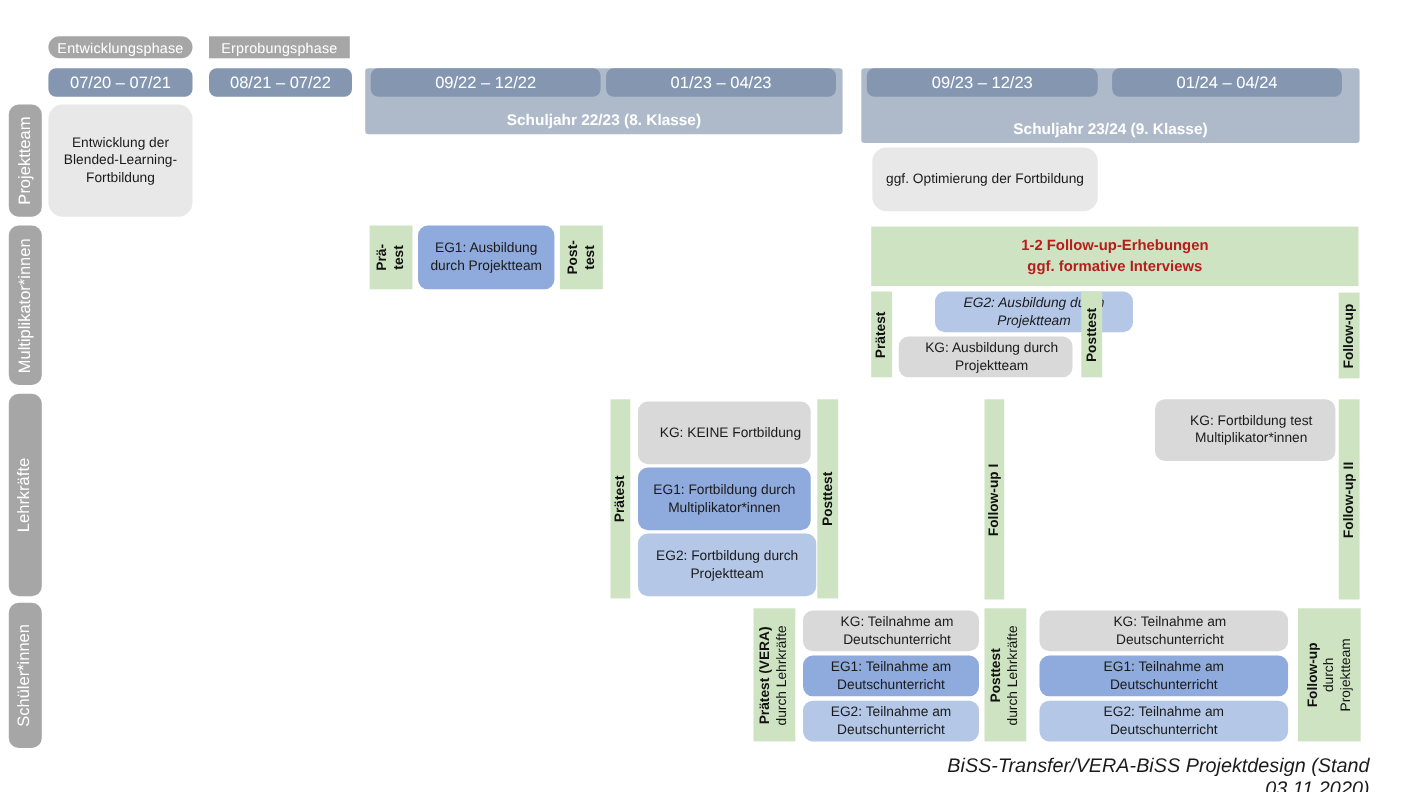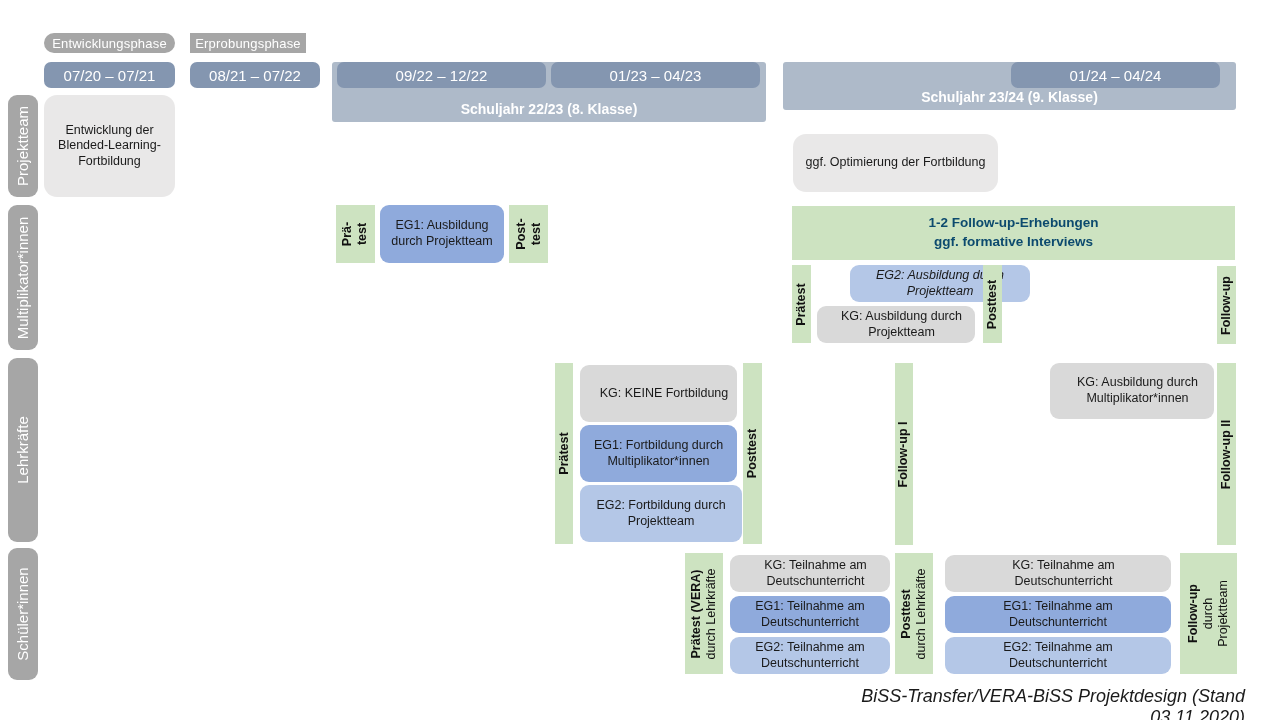--- a/index.html
+++ b/index.html
@@ -13,52 +13,53 @@
 
   .box { display:flex; align-items:center; justify-content:center; text-align:center;
          font-size:12.5px; color:#1a1a1a; padding:2px 8px; line-height:1.25; border-radius:9px; }
   .big { border-radius:13px; }
   .lightgray { background:#e9e8e8; }
   .kg  { background:#d9d9d9;padding-left:19px; }
   .eg1 { background:#8faadc; }
   .eg2 { background:#b4c7e7; }
 
   .greenband { background:#cde3c1; display:flex; flex-direction:column; align-items:center; justify-content:center;
-               font-weight:bold; font-size:13.5px; color:#0c4a6e; line-height:1.4; text-align:center; }
+               font-weight:bold; font-size:13.5px; color:#b91c1c; line-height:1.4; text-align:center; }
 
   .vbar { background:#cde3c1; display:flex; align-items:center; justify-content:center; overflow:visible; }
   .rot  { transform:rotate(-90deg); flex:none; white-space:nowrap; text-align:center;
           color:#111111; font-size:12.5px; line-height:1.2; }
   .rot > div { white-space:nowrap; }
   .b { font-weight:bold; }
 
   .rowbar { background:#a6a6a6; border-radius:9px; display:flex; align-items:center; justify-content:center; }
   .rowbar .rot { color:#ffffff; font-size:15px; font-weight:normal; }
 
   .caption { font-style:italic; font-size:18px; color:#1a1a1a; text-align:right; }
 </style>
 </head>
 <body>
 
 <div class="stage">
 
   <div class="abs phase" style="left:44px; top:33px; width:131px; height:20px;border-radius:10px;">Entwicklungsphase</div>
-  <div class="abs phase" style="left:190px; top:33px; width:116px; height:20px;">Erprobungsphase</div>
+  <div class="abs phase" style="left:190px; top:33px; width:128px; height:20px;">Erprobungsphase</div>
 
   <div class="abs band" style="left:332px; top:62px; width:434px; height:60px;">
     <div class="band-label">Schuljahr 22/23 (8. Klasse)</div>
   </div>
-  <div class="abs band" style="left:783px; top:62px; width:453px; height:48px;padding-left:20px;">
+  <div class="abs band" style="left:783px; top:62px; width:453px; height:68px;padding-left:20px;">
     <div class="band-label">Schuljahr 23/24 (9. Klasse)</div>
   </div>
 
   <div class="abs date" style="left:44px;  top:62px; width:131px; height:26px;">07/20 – 07/21</div>
   <div class="abs date" style="left:190px; top:62px; width:130px; height:26px;">08/21 – 07/22</div>
   <div class="abs date" style="left:337px; top:62px; width:209px; height:26px;">09/22 – 12/22</div>
   <div class="abs date" style="left:551px; top:62px; width:209px; height:26px;">01/23 – 04/23</div>
+  <div class="abs date" style="left:788px; top:62px; width:210px; height:26px;">09/23 – 12/23</div>
   <div class="abs date" style="left:1011px; top:62px; width:209px; height:26px;">01/24 – 04/24</div>
 
   <div class="abs rowbar" style="left:8px; top:95px;  width:30px; height:102px;">
     <div class="rot">Projektteam</div>
   </div>
   <div class="abs rowbar" style="left:8px; top:205px; width:30px; height:145px;">
     <div class="rot">Multiplikator*innen</div>
   </div>
   <div class="abs rowbar" style="left:8px; top:358px; width:30px; height:184px;">
     <div class="rot">Lehrkräfte</div>
@@ -106,21 +107,21 @@
   </div>
   <div class="abs box kg" style="left:580px; top:365px; width:157px; height:57px;">KG: KEINE Fortbildung</div>
   <div class="abs box eg1" style="left:580px; top:425px; width:157px; height:57px;">EG1: Fortbildung durch Multiplikator*innen</div>
   <div class="abs box eg2" style="left:580px; top:485px; width:162px; height:57px;text-align:center;">EG2: Fortbildung durch Projektteam</div>
   <div class="abs vbar" style="left:743px; top:363px; width:19px; height:181px;">
     <div class="rot b">Posttest</div>
   </div>
   <div class="abs vbar" style="left:895px; top:363px; width:18px; height:182px;">
     <div class="rot b">Follow-up I</div>
   </div>
-  <div class="abs box kg" style="left:1050px; top:363px; width:164px; height:56px;">KG: Ausbildung durch Multiplikator*innen</div>
+  <div class="abs box kg" style="left:1050px; top:363px; width:164px; height:56px;">KG: Fortbildung test Multiplikator*innen</div>
   <div class="abs vbar" style="left:1217px; top:363px; width:19px; height:182px;">
     <div class="rot b">Follow-up II</div>
   </div>
 
   <div class="abs vbar" style="left:685px; top:553px; width:38px; height:121px;">
     <div class="rot">
       <div class="b">Prätest (VERA)</div>
       <div>durch Lehrkräfte</div>
     </div>
   </div>

